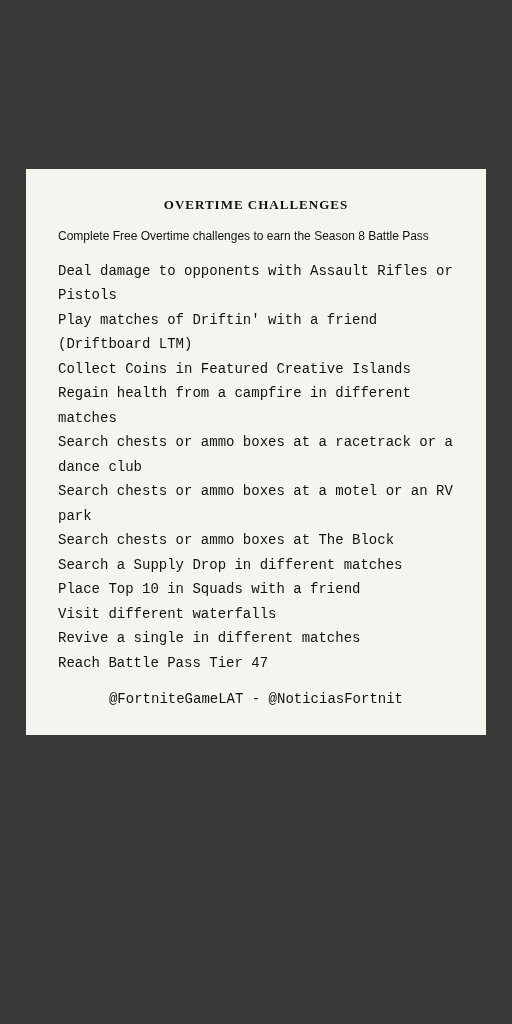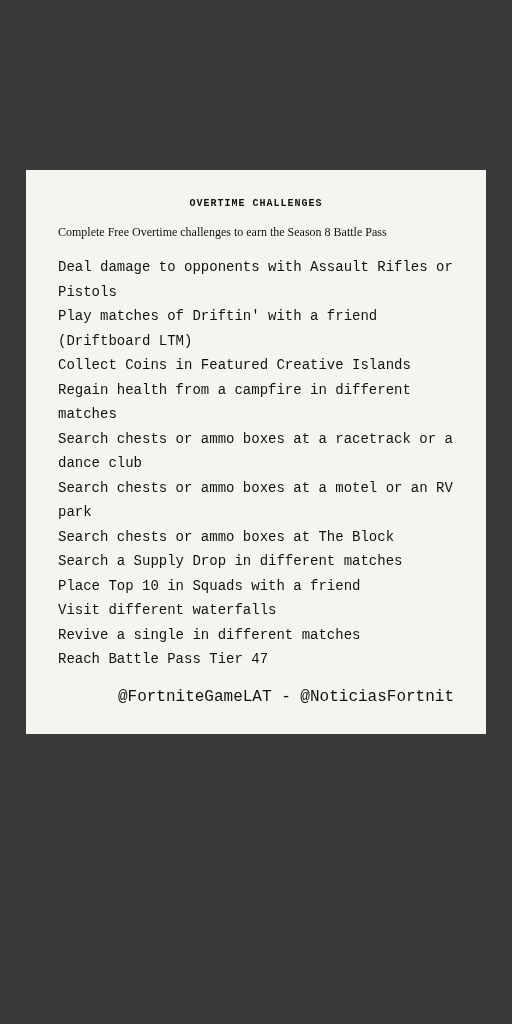--- a/index.html
+++ b/index.html
@@ -21,51 +21,51 @@
     .card {
       width: 460px;
       background-color: #f5f5f0;
       padding: 28px 32px;
       position: relative;
       top: -60px;
     }
 
     .title {
       text-align: center;
-      font-family: Liberation Mono, monospace;
-      font-size: 10px;
+      font-family: Liberation Serif, serif;
+      font-size: 13px;
       font-weight: bold;
       letter-spacing: 1px;
       margin-bottom: 14px;
       color: #111;
     }
 
     .subtitle {
-      font-family: Liberation Serif, serif;
+      font-family: Liberation Sans, sans-serif;
       font-size: 12px;
       color: #111;
       margin-bottom: 14px;
       line-height: 1.5;
     }
 
     .challenges-list {
       font-family: 'Courier New', Courier, monospace;
       font-size: 14px;
       color: #111;
       line-height: 1.75;
     }
 
     .challenges-list p {
       margin: 0;
     }
 
     .footer {
-      text-align: right;
+      text-align: center;
       font-family: 'Courier New', Courier, monospace;
-      font-size: 16px;
+      font-size: 14px;
       color: #111;
       margin-top: 16px;
     }
   </style>
 </head>
 <body>
 
 <div class="card">
   <div class="title">OVERTIME CHALLENGES</div>
   <div class="subtitle">Complete Free Overtime challenges to earn the Season 8 Battle Pass</div>

